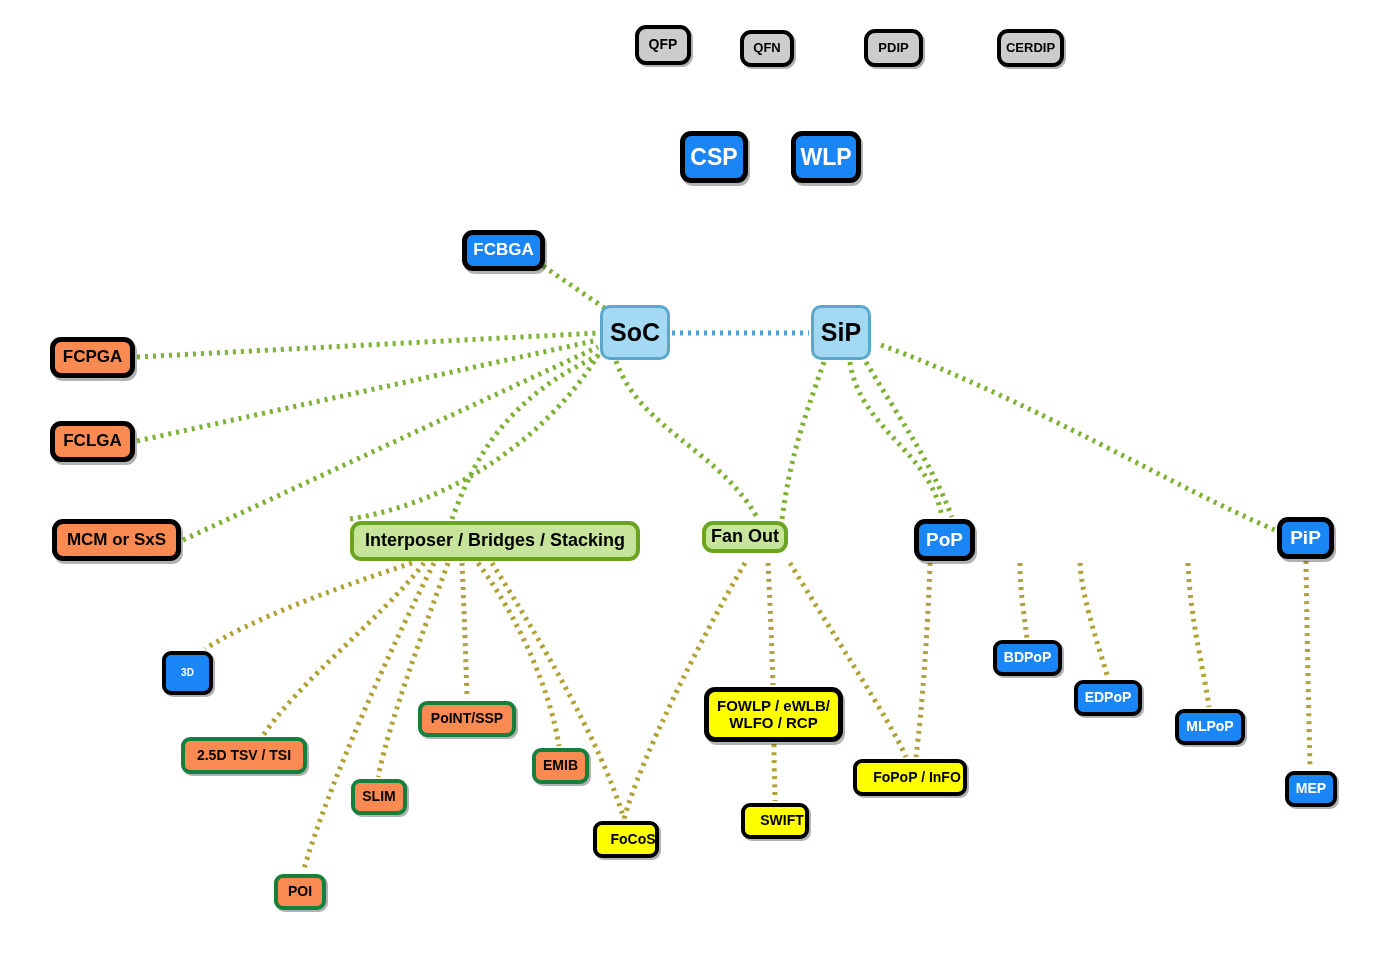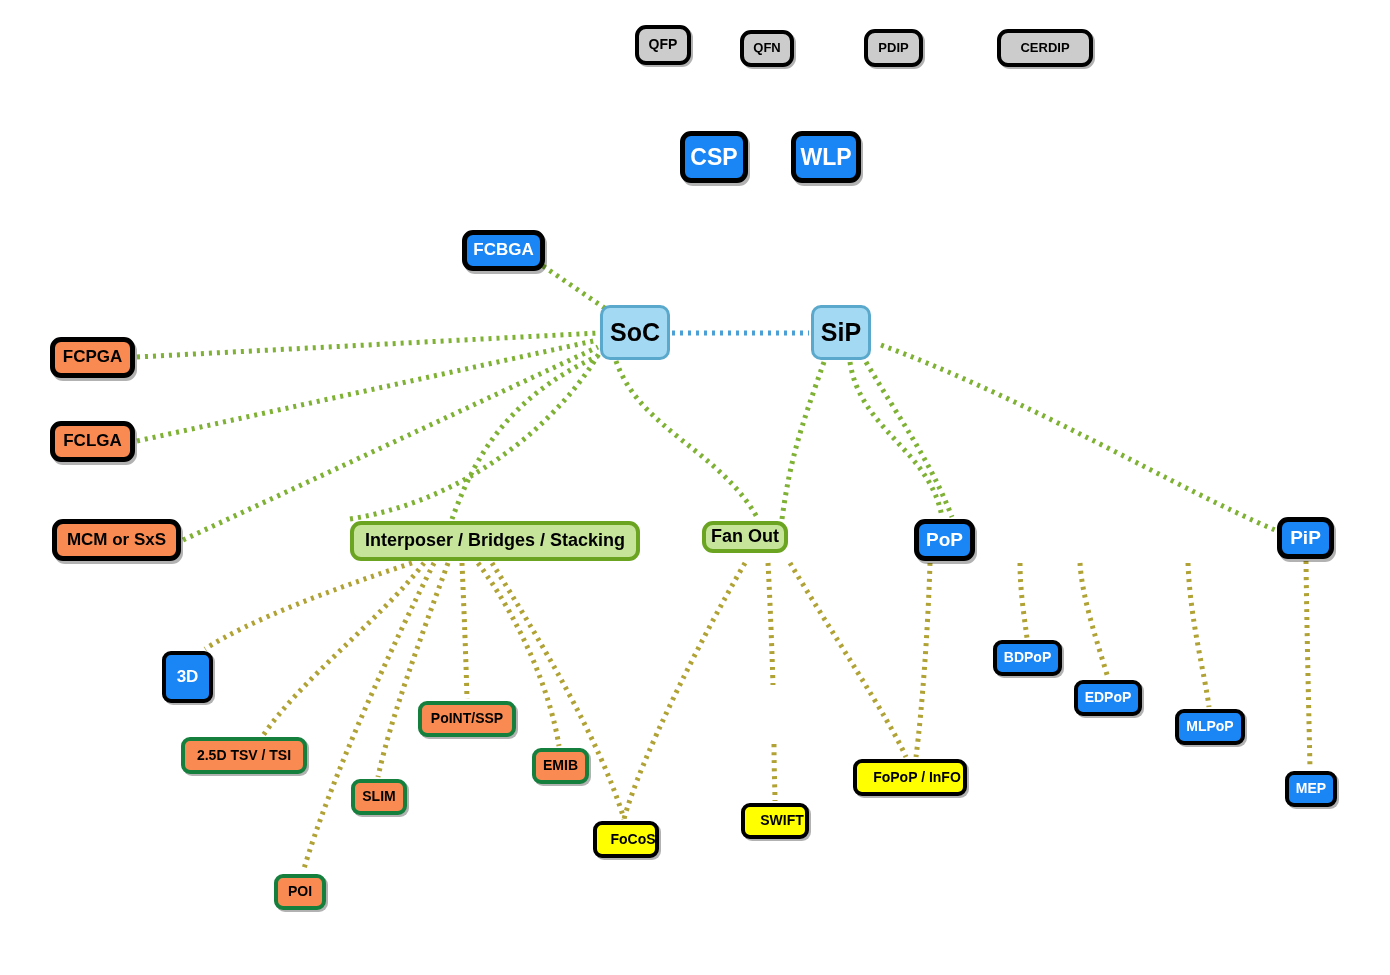--- a/index.html
+++ b/index.html
@@ -83,39 +83,41 @@
       <path d="M 774,744 C 774,770 775,790 775,801" fill="none" stroke="#b0a234" stroke-width="5" stroke-linecap="butt" stroke-dasharray="3 5"></path>
       <path d="M 1020,563 C 1020,590 1024,615 1027,638" fill="none" stroke="#b0a234" stroke-width="5" stroke-linecap="butt" stroke-dasharray="3 5"></path>
       <path d="M 1080,563 C 1082,600 1100,650 1108,678" fill="none" stroke="#b0a234" stroke-width="5" stroke-linecap="butt" stroke-dasharray="3 5"></path>
       <path d="M 1188,563 C 1190,620 1205,675 1209,707" fill="none" stroke="#b0a234" stroke-width="5" stroke-linecap="butt" stroke-dasharray="3 5"></path>
       <path d="M 930,563 C 928,630 922,710 916,757" fill="none" stroke="#b0a234" stroke-width="5" stroke-linecap="butt" stroke-dasharray="3 5"></path>
       <path d="M 1306,561 C 1307,640 1309,720 1310,769" fill="none" stroke="#b0a234" stroke-width="5" stroke-linecap="butt" stroke-dasharray="3 5"></path>
     </svg>
 <div class="node st-gray" style="left: 635px; top: 25px; width: 56px; height: 40px; font-size: 14px;">QFP</div>
     <div class="node st-gray" style="left: 740px; top: 30px; width: 54px; height: 37px; font-size: 13px;">QFN</div>
     <div class="node st-gray" style="left: 864px; top: 29px; width: 59px; height: 38px; font-size: 13px;">PDIP</div>
-    <div class="node st-gray" style="left: 997px; top: 29px; width: 96px; height: 38px; font-size: 13px;">CERDIP</div>
+    <div class="node st-gray" style="left: 997px; top: 29px; width: 67px; height: 38px; font-size: 13px;">CERDIP</div>
     <div class="node st-blue" style="left: 680px; top: 131px; width: 68px; height: 52px; font-size: 23px;">CSP</div>
     <div class="node st-blue" style="left: 791px; top: 131px; width: 70px; height: 52px; font-size: 23px;">WLP</div>
     <div class="node st-blue" style="left: 462px; top: 230px; width: 83px; height: 41px; font-size: 17px;">FCBGA</div>
     <div class="node st-cyan" style="left: 600px; top: 305px; width: 70px; height: 55px; font-size: 25px;">SoC</div>
     <div class="node st-cyan" style="left: 811px; top: 305px; width: 60px; height: 55px; font-size: 25px;">SiP</div>
     <div class="node st-orange" style="left: 50px; top: 337px; width: 85px; height: 41px; font-size: 17px;">FCPGA</div>
     <div class="node st-orange" style="left: 50px; top: 421px; width: 85px; height: 41px; font-size: 17px;">FCLGA</div>
     <div class="node st-orange" style="left: 52px; top: 519px; width: 129px; height: 42px; font-size: 17px;">MCM or SxS</div>
     <div class="node st-green" style="left: 305px; top: 521px; width: 290px; height: 40px; font-size: 18px; margin-left: 45px;">Interposer / Bridges / Stacking</div>
     <div class="node st-green" style="left: 702px; top: 521px; width: 86px; height: 32px; font-size: 18px;">Fan Out</div>
     <div class="node st-blue" style="left: 914px; top: 519px; width: 61px; height: 42px; font-size: 19px;">PoP</div>
     <div class="node st-blue" style="left: 1277px; top: 517px; width: 57px; height: 42px; font-size: 19px;">PiP</div>
-    <div class="node st-blue-sm" style="left: 162px; top: 651px; width: 51px; height: 52px; font-size: 17px;">3D</div>
+    <div class="node st-blue-sm" style="left: 162px; top: 651px; width: 51px; height: 44px; font-size: 10px;">3D</div>
     <div class="node st-orange-sm" style="left: 181px; top: 737px; width: 126px; height: 37px; font-size: 14px;">2.5D TSV / TSI</div>
     <div class="node st-orange-sm" style="left: 351px; top: 779px; width: 56px; height: 36px; font-size: 14px;">SLIM</div>
     <div class="node st-orange-sm" style="left: 274px; top: 874px; width: 52px; height: 36px; font-size: 14px;">POI</div>
     <div class="node st-orange-sm" style="left: 418px; top: 701px; width: 98px; height: 36px; font-size: 14px;">PoINT/SSP</div>
     <div class="node st-orange-sm" style="left: 532px; top: 748px; width: 57px; height: 36px; font-size: 14px;">EMIB</div>
     <div class="node st-yellow-sm" style="left: 593px; top: 821px; width: 66px; height: 37px; font-size: 14px;">FoCoS</div>
+    <div class="node st-yellow" style="left: 704px; top: 687px; width: 139px; height: 55px; font-size: 15px;">FOWLP / eWLB/
+WLFO / RCP</div>
     <div class="node st-yellow-sm" style="left: 741px; top: 803px; width: 68px; height: 36px; font-size: 14px;">SWIFT</div>
     <div class="node st-yellow-sm" style="left: 853px; top: 759px; width: 114px; height: 37px; font-size: 14px;">FoPoP / InFO</div>
     <div class="node st-blue-sm" style="left: 993px; top: 640px; width: 69px; height: 36px; font-size: 14px;">BDPoP</div>
     <div class="node st-blue-sm" style="left: 1074px; top: 680px; width: 68px; height: 36px; font-size: 14px;">EDPoP</div>
     <div class="node st-blue-sm" style="left: 1175px; top: 709px; width: 70px; height: 36px; font-size: 14px;">MLPoP</div>
     <div class="node st-blue-sm" style="left: 1285px; top: 771px; width: 52px; height: 36px; font-size: 14px;">MEP</div>
   </div>
 
 </body></html>

